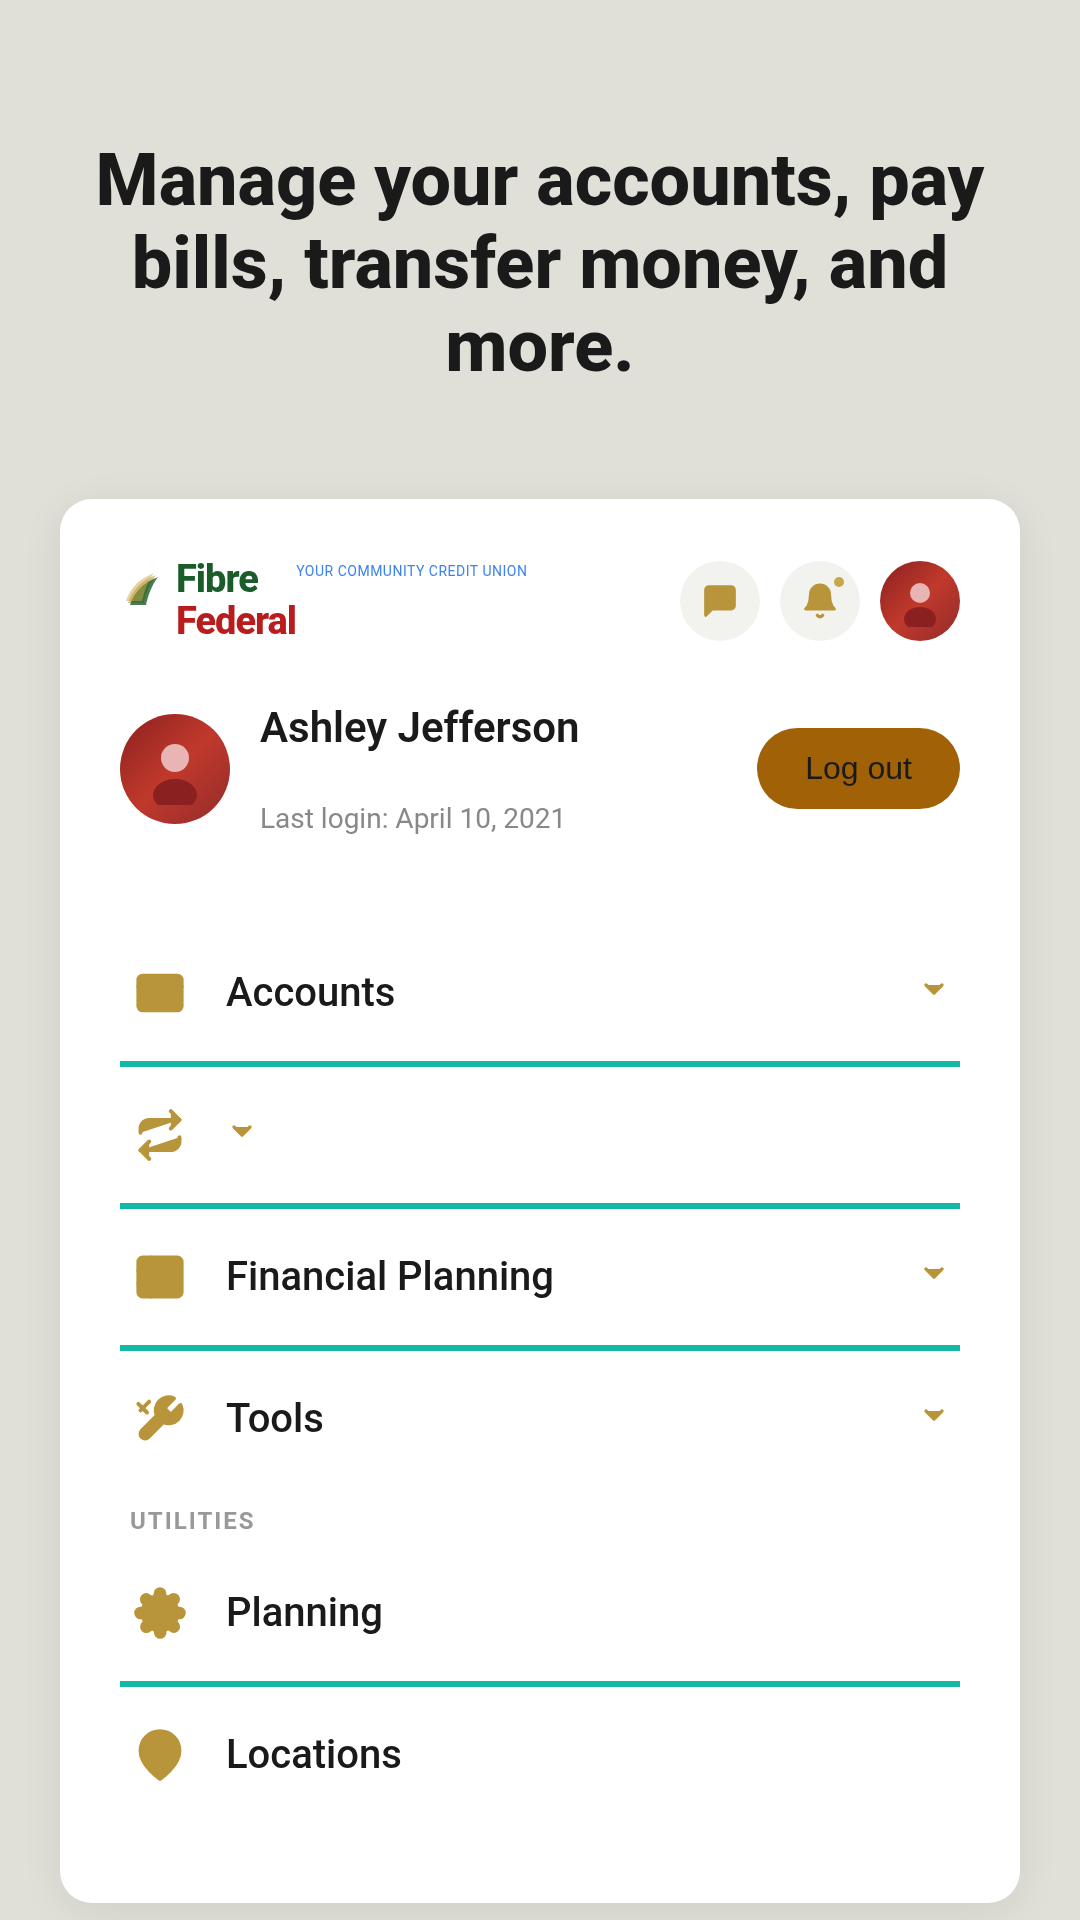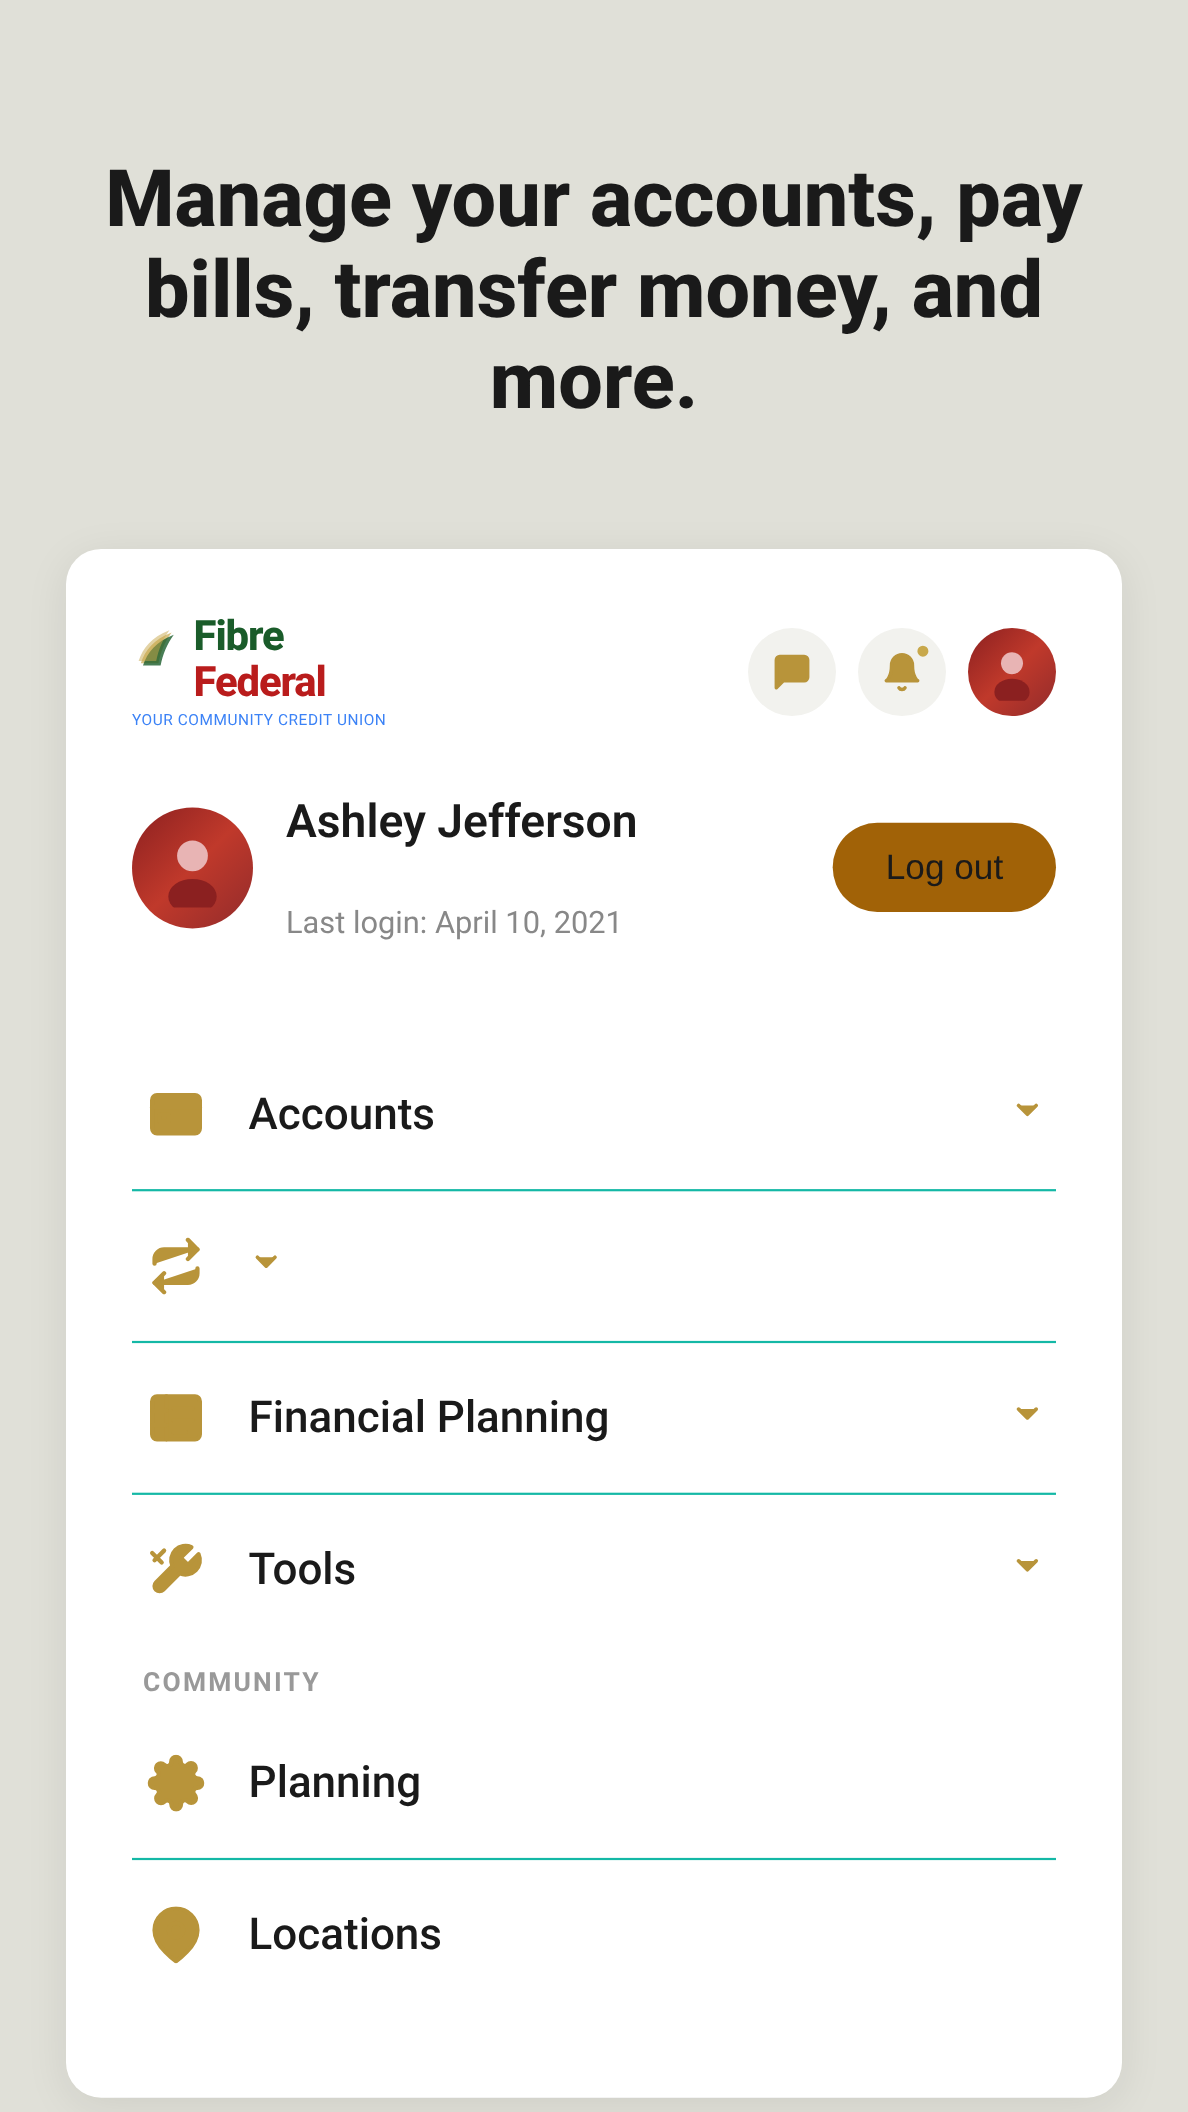--- a/index.html
+++ b/index.html
@@ -40,21 +40,21 @@
     
     .card-header {
       display: flex;
       align-items: center;
       justify-content: space-between;
       margin-bottom: 60px;
     }
 
     .logo-container {
       display: flex;
-      flex-direction: column;
+      flex-direction: row;
     }
 
     .logo-text {
       display: flex;
       align-items: flex-start;
     }
 
     .logo-icon {
       width: 48px;
       height: 48px;
@@ -184,21 +184,21 @@
       cursor: pointer;
     }
 
     
     .menu-item {
       display: flex;
       align-items: center;
       padding: 38px 10px;
       gap: 36px;
       cursor: pointer;
-      border-bottom: 2px solid #14b8a6;
+      border-bottom: 6px solid #14b8a6;
     }
 
     .menu-item:last-of-type {
       border-bottom: none;
     }
 
     .menu-icon {
       width: 60px;
       height: 60px;
       display: flex;
@@ -376,21 +376,21 @@
       <span class="chevron-icon">
         <svg width="32" height="32" viewBox="0 0 24 24" fill="none" stroke="#b8943a" stroke-width="2.5" stroke-linecap="round" stroke-linejoin="round">
           <polyline points="6 9 12 15 18 9"></polyline>
         </svg>
       </span>
     </div>
 
   </div>
 
   <div class="utilities-section">
-    <div class="utilities-label">COMMUNITY</div>
+    <div class="utilities-label">UTILITIES</div>
 
     <div class="menu-item">
       <div class="menu-icon">
         <svg width="52" height="52" viewBox="0 0 24 24" fill="none" stroke="#b8943a" stroke-width="1.8" stroke-linecap="round" stroke-linejoin="round">
           <circle cx="12" cy="12" r="3"></circle>
           <path d="M19.4 15a1.65 1.65 0 0 0 .33 1.82l.06.06a2 2 0 0 1-2.83 2.83l-.06-.06a1.65 1.65 0 0 0-1.82-.33 1.65 1.65 0 0 0-1 1.51V21a2 2 0 0 1-4 0v-.09A1.65 1.65 0 0 0 9 19.4a1.65 1.65 0 0 0-1.82.33l-.06.06a2 2 0 0 1-2.83-2.83l.06-.06A1.65 1.65 0 0 0 4.68 15a1.65 1.65 0 0 0-1.51-1H3a2 2 0 0 1 0-4h.09A1.65 1.65 0 0 0 4.6 9a1.65 1.65 0 0 0-.33-1.82l-.06-.06a2 2 0 0 1 2.83-2.83l.06.06A1.65 1.65 0 0 0 9 4.68a1.65 1.65 0 0 0 1-1.51V3a2 2 0 0 1 4 0v.09a1.65 1.65 0 0 0 1 1.51 1.65 1.65 0 0 0 1.82-.33l.06-.06a2 2 0 0 1 2.83 2.83l-.06.06A1.65 1.65 0 0 0 19.4 9a1.65 1.65 0 0 0 1.51 1H21a2 2 0 0 1 0 4h-.09a1.65 1.65 0 0 0-1.51 1z"></path>
         </svg>
       </div>
       <span class="menu-label">Planning</span>
     </div>

